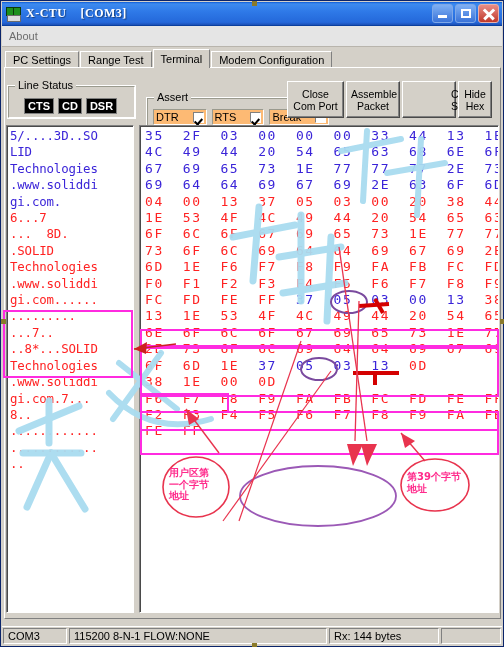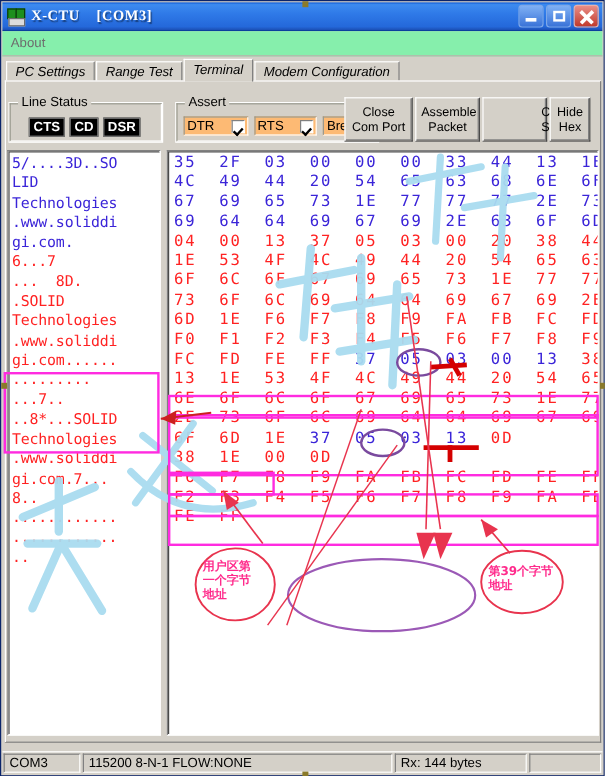--- a/index.html
+++ b/index.html
@@ -45,36 +45,36 @@
   .tbtn.close{background:linear-gradient(to bottom,#e98d86,#c0392b);border-color:#e8b0aa;}
   .tbtn .min{position:absolute;left:5px;bottom:4px;width:9px;height:3px;background:#fff;}
   .tbtn .max{position:absolute;left:5px;top:4px;width:10px;height:9px;border:2px solid #fff;box-sizing:border-box;}
   .tbtn .x1,.tbtn .x2{position:absolute;left:3px;top:8px;width:14px;height:2.5px;background:#fff;}
   .tbtn .x1{transform:rotate(45deg);}
   .tbtn .x2{transform:rotate(-45deg);}
 
   
   .menubar{
     position:absolute;left:1px;top:25px;width:500px;height:20px;
-    background:#86efac;display:flex;align-items:center;
+    background:#e5e5e5;display:flex;align-items:center;
     border-bottom:1px solid #b8b4ac;
   }
   .menu-item{font-size:11px;color:#6d6d6d;padding:2px 7px;font-family:"Liberation Sans",sans-serif;}
 
   
   .tabstrip{
     position:absolute;left:4px;top:48px;width:494px;height:19px;
     display:flex;align-items:flex-end;
   }
   .tab{
     height:17px;line-height:16px;padding:0 7px;font-size:11px;color:#000;
     background:#d4d0c8;
     border:1px solid #fff;border-right-color:#808080;border-bottom:none;
     border-top-color:#fff;border-left-color:#fff;
-    box-sizing:border-box;margin-right:1px;white-space:nowrap;font-style:italic;
+    box-sizing:border-box;margin-right:1px;white-space:nowrap;
   }
   .tab.active{
     height:19px;line-height:18px;background:#d4d0c8;font-weight:normal;
     border:1px solid #fff;border-right-color:#808080;border-bottom:none;
     position:relative;z-index:3;margin-top:-2px;
   }
   .tabpage{
     position:absolute;left:3px;top:66px;width:497px;height:552px;
     background:#d4d0c8;border:1px solid #fff;border-right-color:#808080;border-bottom-color:#808080;
     box-sizing:border-box;
@@ -83,21 +83,21 @@
   
   .grp{
     position:absolute;border:1px solid #fff;box-sizing:border-box;
   }
   .grp .gbox{position:absolute;left:0;top:0;right:0;bottom:0;border:1px solid #9a9a8e;border-right-color:#fff;border-bottom-color:#fff;}
   .grp-label{
     position:absolute;top:-7px;left:7px;background:#d4d0c8;padding:0 3px;
     font-size:11px;color:#000;z-index:2;
   }
   .lineStatus{left:6px;top:84px;width:129px;height:34px;}
-  .assertGrp{left:145px;top:84px;width:170px;height:34px;}
+  .assertGrp{left:145px;top:96px;width:170px;height:34px;}
 
   .ledrow{position:absolute;left:16px;top:12px;display:flex;gap:4px;}
   .led{
     background:#000;color:#fff;font-size:11px;font-weight:bold;
     padding:1px 3px 1px 3px;line-height:12px;
     border:1px solid #808080;
     font-family:"Liberation Sans",sans-serif;
   }
 
   .assertrow{position:absolute;left:6px;top:11px;display:flex;gap:5px;align-items:center;}

